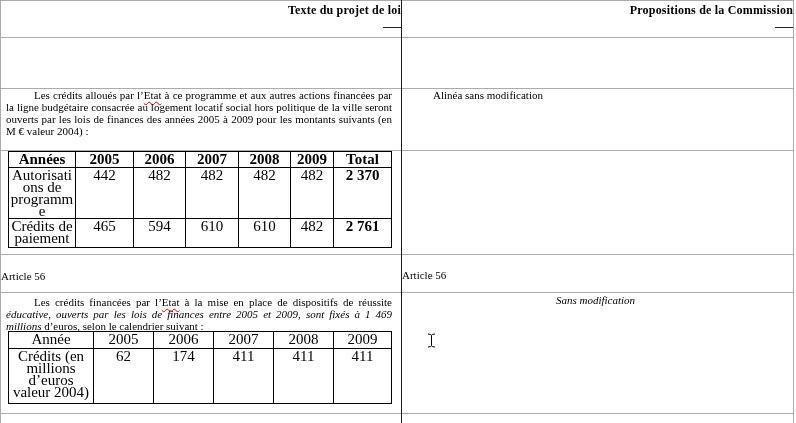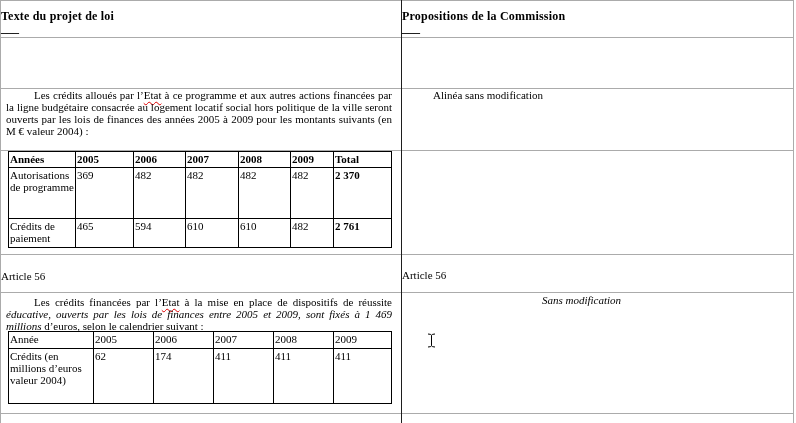--- a/index.html
+++ b/index.html
@@ -7,41 +7,41 @@
   .page {
     position:relative; width:796px; height:423px; overflow:hidden;
     background:#ffffff; color:#000;
     font-family:"Liberation Serif","DejaVu Serif",serif;
   }
   
   .hl { position:absolute; left:0; width:794px; height:1px; background:#ababab; }
   .vl { position:absolute; top:0; width:1px; height:423px; background:#ababab; }
   .vl.divider { background:#1e1e1e; }
   
-  .colhead { position:absolute; top:9px; text-align:left; }
+  .colhead { position:absolute; top:3px; text-align:right; }
   .doc-title { font-size:12px; font-weight:bold; letter-spacing:0.2px; }
   .head-rule { font-size:12px; font-weight:bold; line-height:9px; height:10px; overflow:visible; }
   
   .para {
     position:absolute; left:6px; width:386px;
     font-size:11px; line-height:12px; text-align:justify; text-indent:28px;
   }
   .sq { text-decoration:underline wavy #e00000; text-decoration-thickness:1px; text-underline-offset:2px; }
   .it { font-style:italic; }
   
   .article { position:absolute; text-align:left; font-size:11px; }
   
   .note-small { position:absolute; font-size:11px; }
   .note-large { position:absolute; font-size:13px; letter-spacing:0.4px; }
   .note-italic { position:absolute; font-size:11px; font-style:italic; text-align:center; }
   
   table.doc-table { position:absolute; border-collapse:collapse; table-layout:fixed; }
   table.doc-table td, table.doc-table th {
-    border:1px solid #000; text-align:left; vertical-align:top;
-    font-size:11px; line-height:12px; font-weight:normal;
+    border:1px solid #000; text-align:center; vertical-align:top;
+    font-size:15px; line-height:12px; font-weight:normal;
     padding:1px 1px 0 1px; overflow:hidden; overflow-wrap:anywhere;
   }
   table.doc-table th.b, table.doc-table td.b { font-weight:bold; }
   .cursor { position:absolute; }
 </style>
 </head>
 <body>
 
 <div class="page">
 
@@ -84,21 +84,21 @@
       <th class="b">Années</th>
       <th class="b">2005</th>
       <th class="b">2006</th>
       <th class="b">2007</th>
       <th class="b">2008</th>
       <th class="b">2009</th>
       <th class="b">Total</th>
     </tr>
     <tr style="height:51px">
       <td>Autorisations de programme</td>
-      <td>369</td>
+      <td>442</td>
       <td>482</td>
       <td>482</td>
       <td>482</td>
       <td>482</td>
       <td class="b">2 370</td>
     </tr>
     <tr style="height:29px">
       <td>Crédits de paiement</td>
       <td>465</td>
       <td>594</td>
@@ -109,21 +109,21 @@
     </tr>
   </tbody>
     </table>
 
 
   <div class="article" style="left:1px; top:270px; width:400px">Article 56</div>
   <div class="article" style="left:402px; top:269px; width:391px">Article 56</div>
 
   <p class="para" style="top:296px"><span>Les crédits financées par l’</span><span class="sq">Etat</span><span> à la mise en place de dispositifs de réussite </span><span class="it">éducative, ouverts par les lois de finances entre 2005 et 2009, sont fixés à 1 469 millions </span><span>d’euros, selon le calendrier suivant :</span></p>
 
-  <div class="note-italic" style="left:386px; top:294px; width:391px">Sans modification</div>
+  <div class="note-italic" style="left:400px; top:294px; width:391px">Sans modification</div>
 
   <table class="doc-table" style="top:331px; left:8px; width:383px">
     <colgroup>
       <col style="width:85px">
         <col style="width:60px">
         <col style="width:60px">
       <col style="width:60px">
         <col style="width:60px">
         <col style="width:58px">
     </colgroup>

